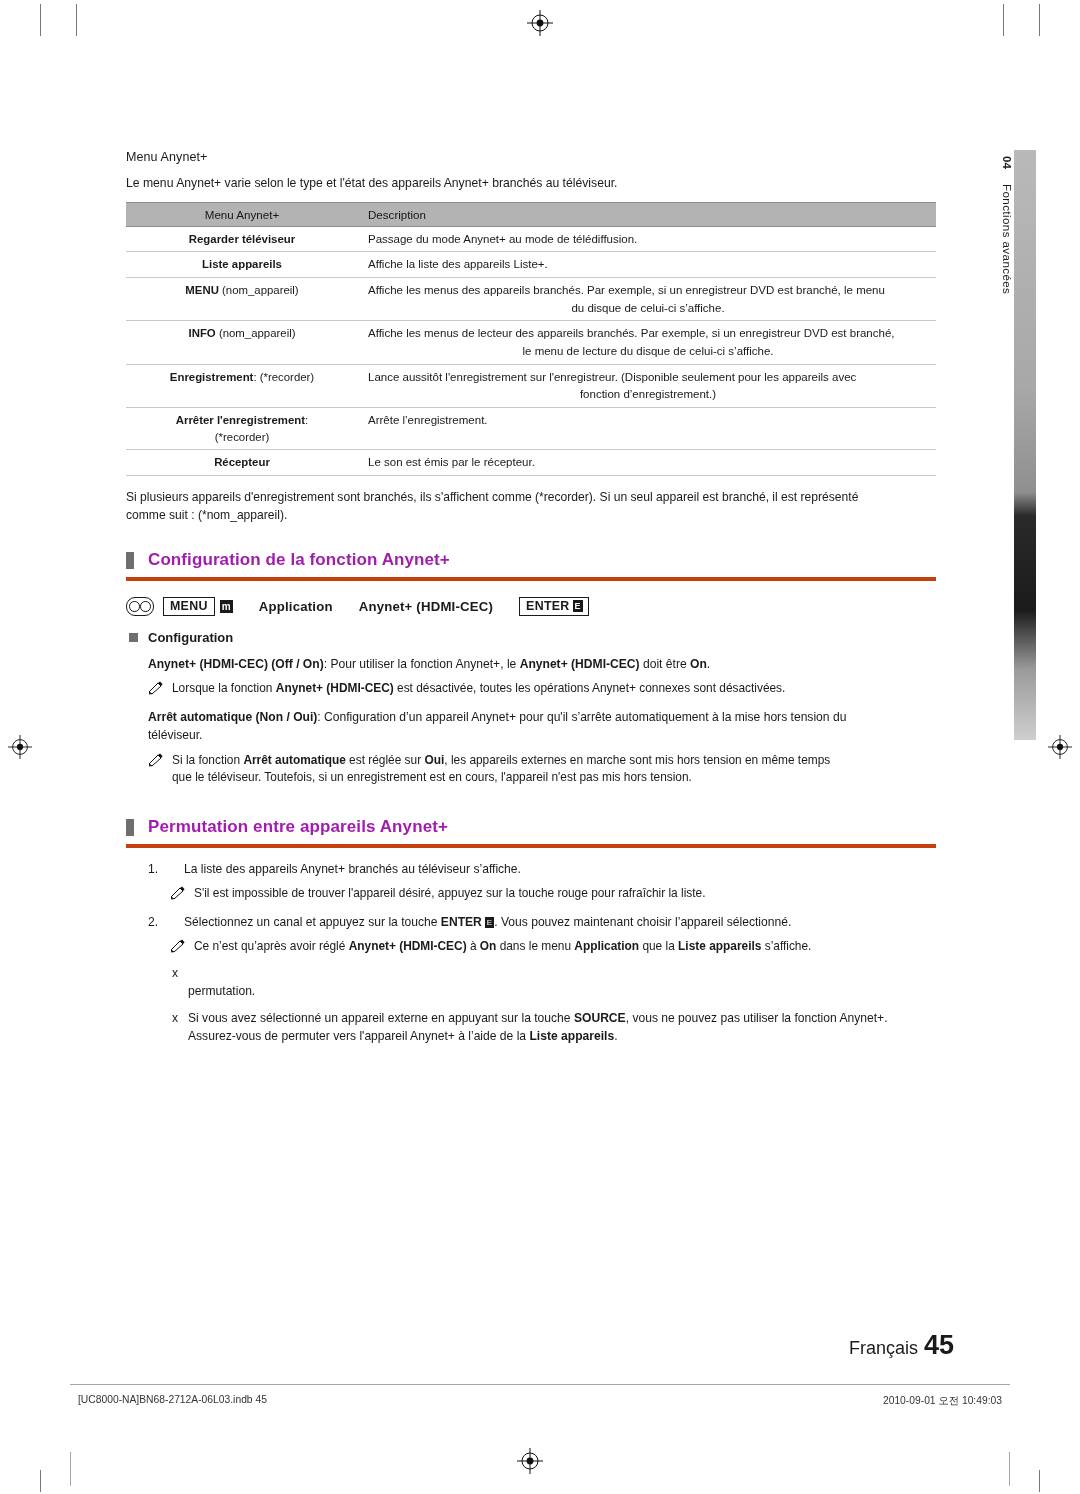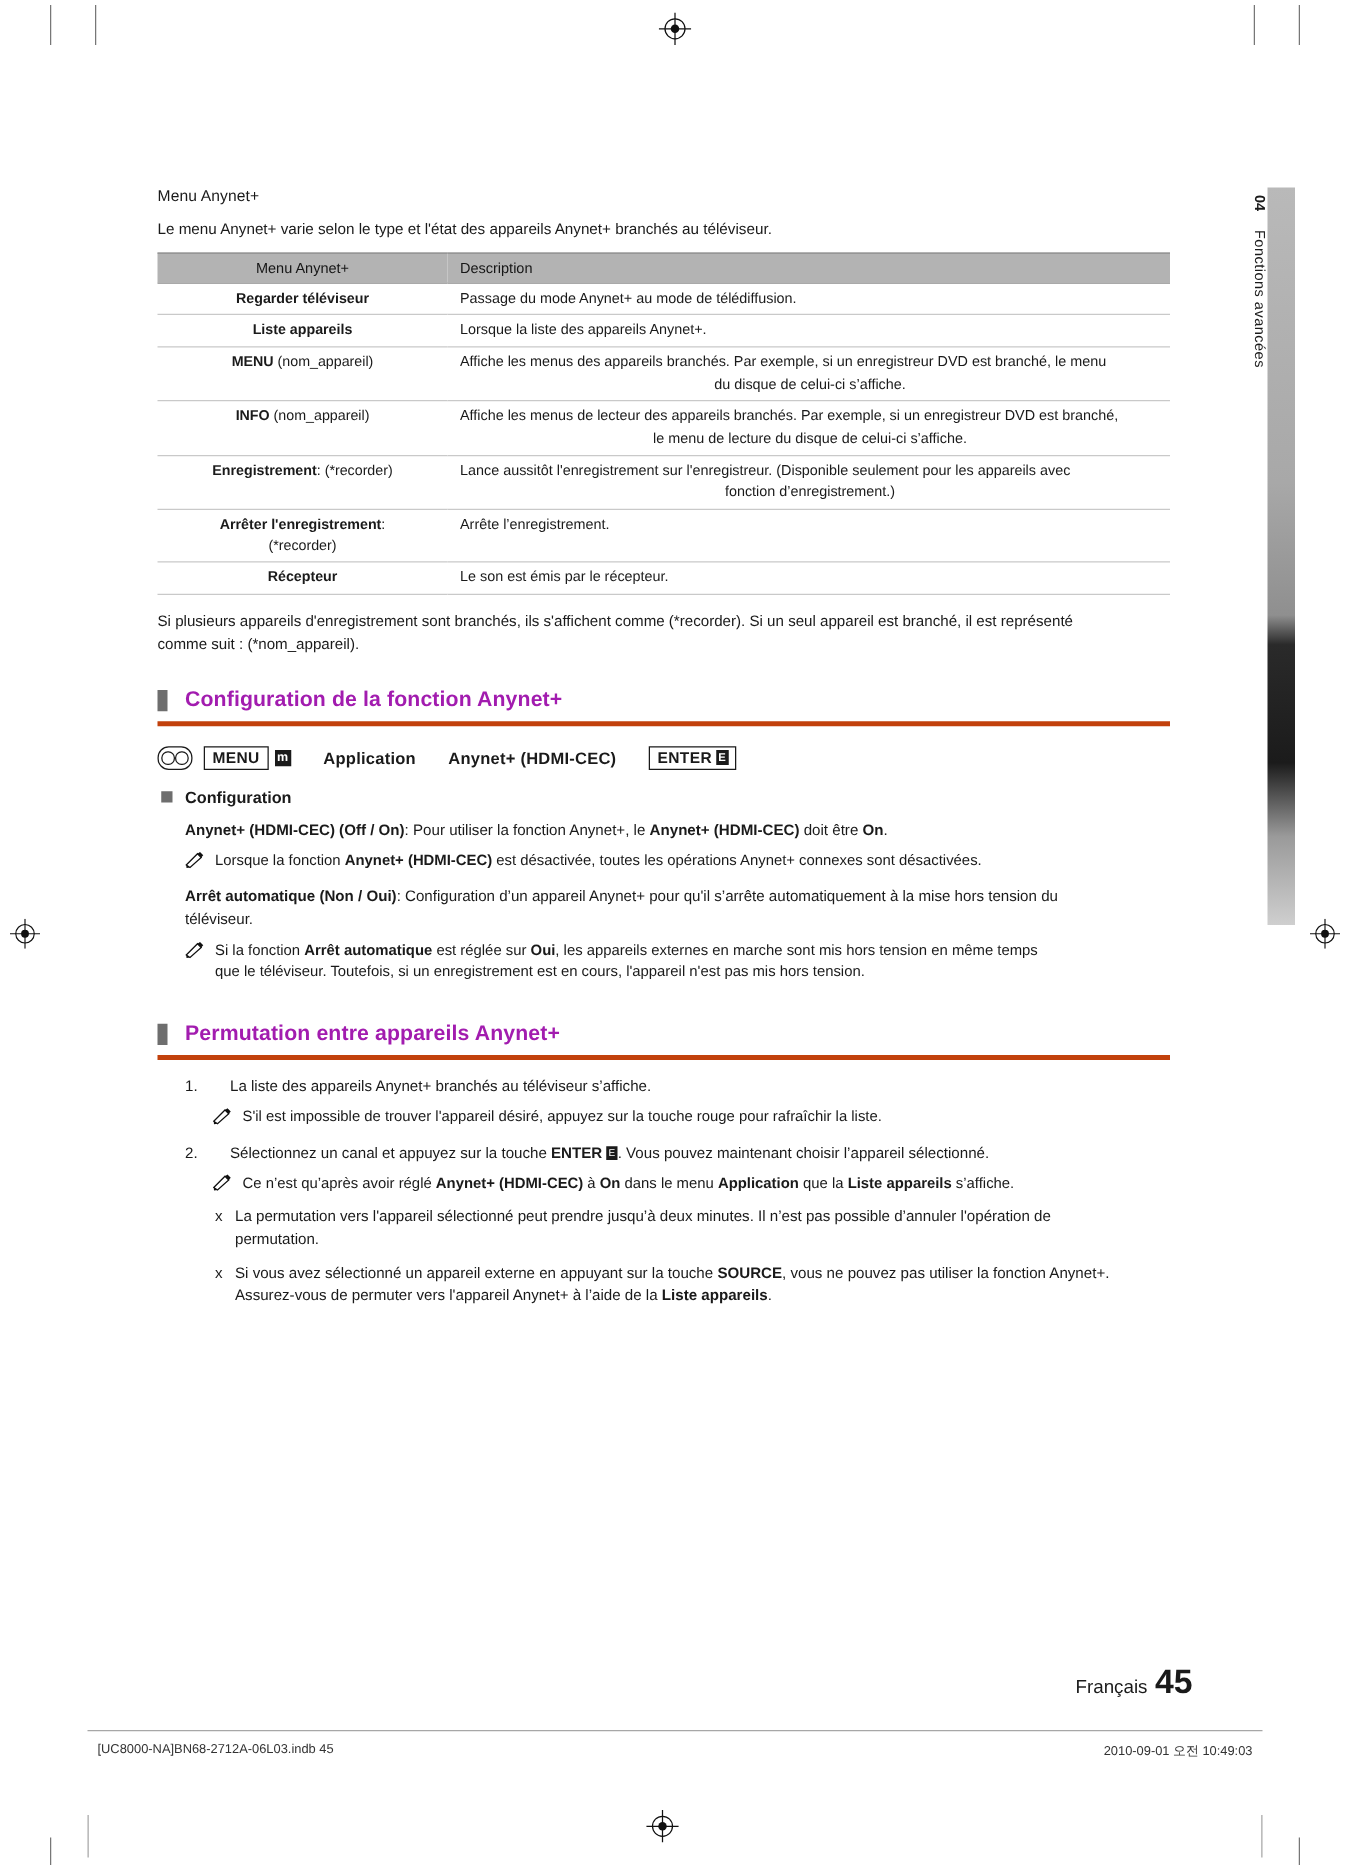--- a/index.html
+++ b/index.html
@@ -276,21 +276,21 @@
   }
 
   
   .pagefoot {
     position: absolute;
     right: 126px;
     top: 1330px;
     text-align: right;
     white-space: nowrap;
   }
-  .pagefoot .lang { font-size: 15px; }
+  .pagefoot .lang { font-size: 18px; }
   .pagefoot .pno { font-size: 27px; font-weight: bold; margin-left: 6px; }
 
   .footbar {
     position: absolute;
     left: 70px;
     right: 70px;
     top: 1384px;
     border-top: 1px solid #a7a7a7;
     height: 34px;
   }
@@ -378,21 +378,21 @@
           <th class="c2">Description</th>
         </tr>
       </thead>
       <tbody>
         <tr>
           <td class="c1">Regarder téléviseur</td>
           <td class="c2">Passage du mode Anynet+ au mode de télédiffusion.</td>
         </tr>
         <tr>
           <td class="c1">Liste appareils</td>
-          <td class="c2">Lorsque la liste des appareils Anynet+.</td>
+          <td class="c2">Affiche la liste des appareils Liste+.</td>
         </tr>
         <tr class="norule">
           <td class="c1"><span>MENU</span> <span class="norm">(nom_appareil)</span></td>
           <td class="c2">Affiche les menus des appareils branchés. Par exemple, si un enregistreur DVD est branché, le menu</td>
         </tr>
         <tr class="cont">
           <td class="c1"></td>
           <td class="c2">du disque de celui-ci s’affiche.</td>
         </tr>
         <tr class="norule">
@@ -516,21 +516,21 @@
             <path d="M10 2 L12 0.6 L14.6 3.2 L13 5 Z" fill="#111"></path>
             <path d="M1 11 L1.2 13.4 L4 13 Z" fill="#111"></path>
           </svg>
         </span>
         <span>Ce n’est qu’après avoir réglé </span><b>Anynet+ (HDMI-CEC)</b><span> à </span><b>On</b><span> dans le menu </span><b>Application</b><span> que la </span><b>Liste appareils</b><span> s’affiche.</span>
       </div>
 
       <div class="bullrow" style="padding-left:46px;">
         <div class="dot">x</div>
         <div class="txt">
-          <span>La permutation vers l'appareil sélectionné peut prendre jusqu’à deux minutes. Il n’est pas possible d’annuler l'opération de</span><br>
+          <br>
           <span>permutation.</span>
         </div>
       </div>
 
       <div class="bullrow" style="padding-left:46px;">
         <div class="dot">x</div>
         <div class="txt">
           <span>Si vous avez sélectionné un appareil externe en appuyant sur la touche </span><b>SOURCE</b><span>, vous ne pouvez pas utiliser la fonction Anynet+.</span><br>
           <span>Assurez-vous de permuter vers l'appareil Anynet+ à l’aide de la </span><b>Liste appareils</b><span>.</span>
         </div>

